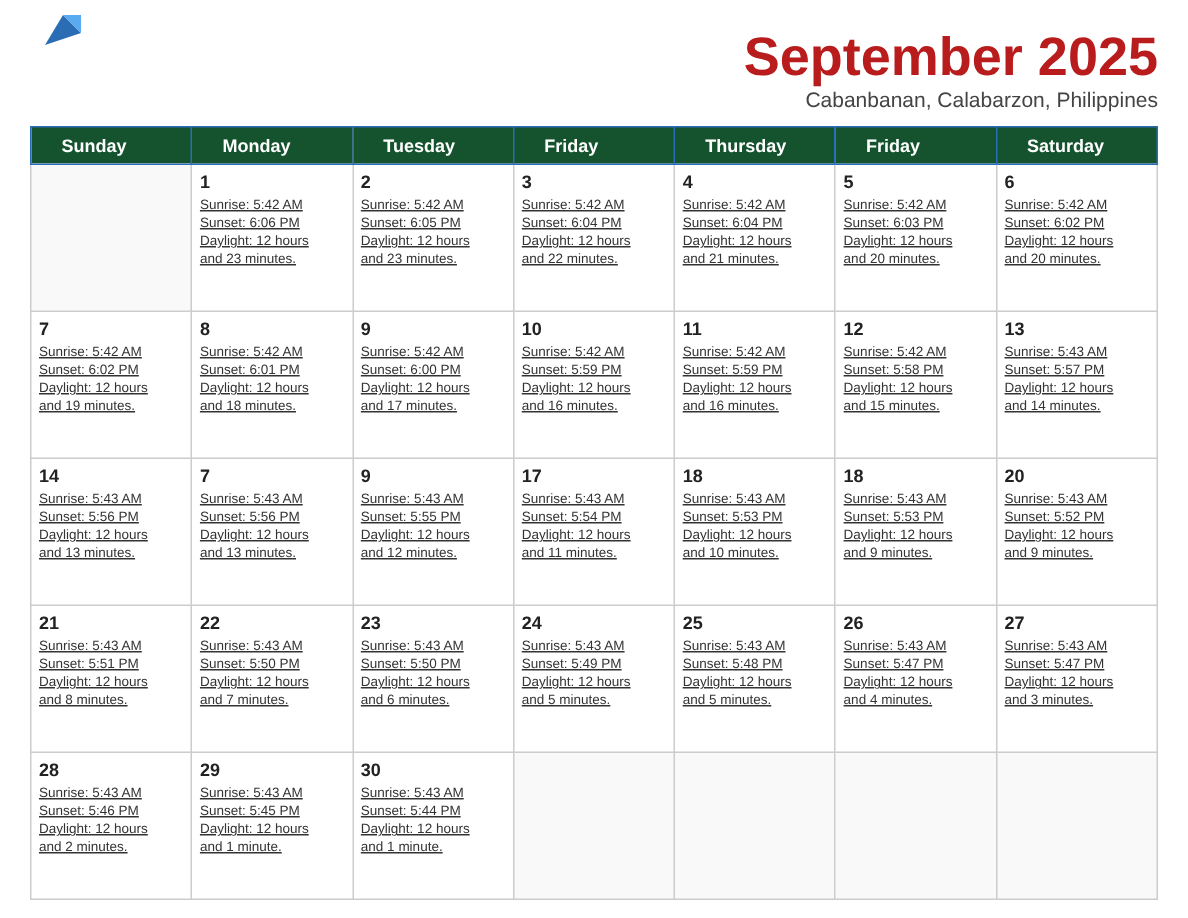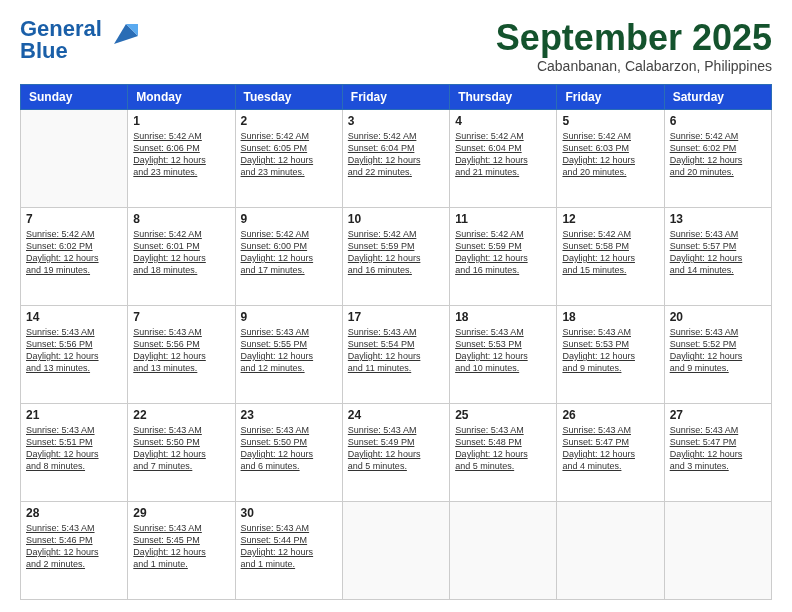--- a/index.html
+++ b/index.html
@@ -34,41 +34,41 @@
       color: #333;
       line-height: 1;
     }
     .logo-text span.blue { color: #1a5fa8; }
     .title-block {
       text-align: right;
     }
     .title-block h1 {
       font-size: 36px;
       font-weight: bold;
-      color: #14532d;
+      color: #b91c1c;
       line-height: 1.1;
     }
     .title-block h2 {
       font-size: 14px;
       color: #444;
       font-weight: normal;
     }
     .calendar {
       flex: 1;
       border: 1px solid #ccc;
       border-collapse: collapse;
       width: 100%;
       table-layout: fixed;
     }
     .calendar th {
-      background: #1d4ed8;
+      background: #14532d;
       color: #fff;
       font-size: 12px;
       font-weight: bold;
-      padding: 5px 8px;
+      padding: 5px 20px;
       text-align: left;
       border: 1px solid #2a6db5;
     }
     .calendar td {
       border: 1px solid #ccc;
       vertical-align: top;
       padding: 4px 5px;
       font-size: 9.5px;
       color: #222;
       width: calc(100% / 7);
@@ -89,23 +89,20 @@
       background: #f9f9f9;
     }
   </style>
 </head>
 <body>
 
 <div class="page">
   <div class="header">
     <div class="logo">
       <div style="display:flex;align-items:center;gap:2px;">
-        <span class="logo-text">
-          <span class="blue">General</span><br><span class="blue">Blue</span>
-        </span>
         <svg width="32" height="32" viewBox="0 0 32 32" style="margin-left:2px;margin-top:-16px;">
           <polygon points="8,28 20,8 32,20" fill="#2a6db5"></polygon>
           <polygon points="20,8 32,20 32,8" fill="#5aaaf0"></polygon>
         </svg>
       </div>
     </div>
     <div class="title-block">
       <h1>September 2025</h1>
       <h2>Cabanbanan, Calabarzon, Philippines</h2>
     </div>

